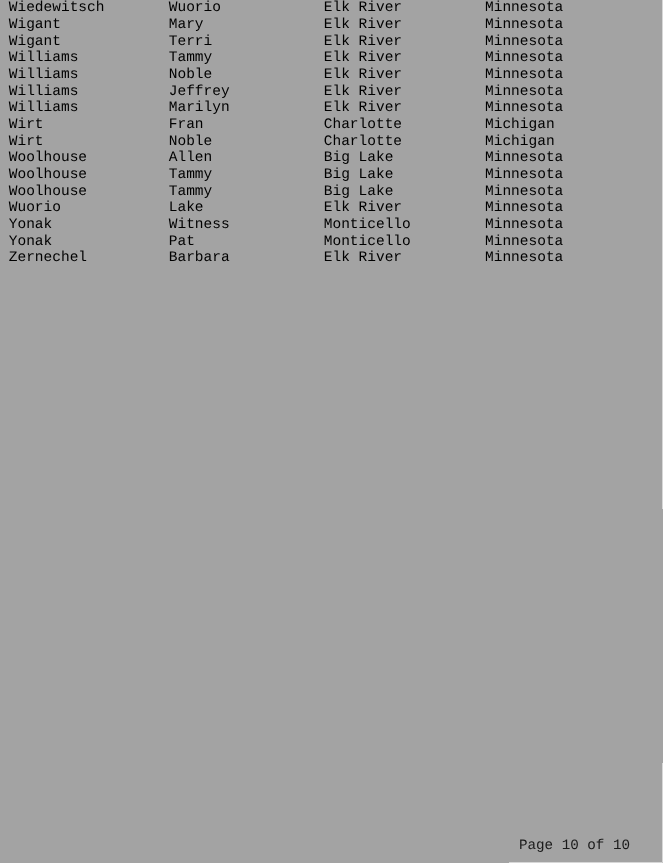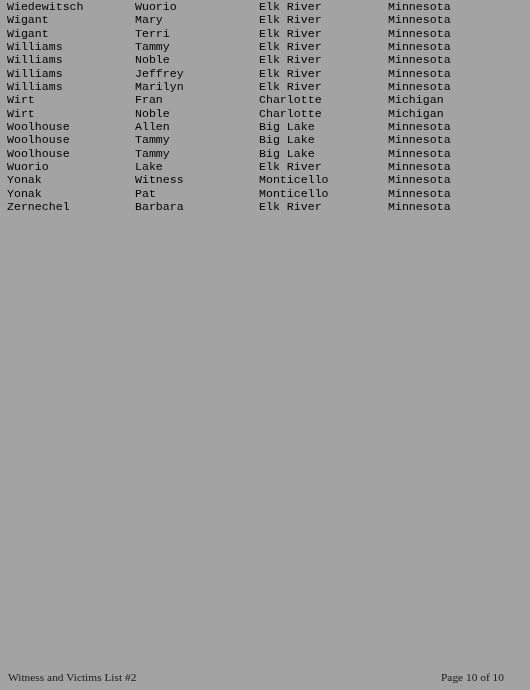--- a/index.html
+++ b/index.html
@@ -53,20 +53,21 @@
     position: absolute;
     left: 8px;
     top: 0;
     white-space: nowrap;
   }
   .footer-right {
     position: absolute;
     right: 26px;
     top: 0;
     white-space: nowrap;
+    font-family: Liberation Mono, monospace;
   }
 </style>
 </head>
 <body>
 
 <div class="page">
 
   <div class="records">
       <div class="record-row"><span class="cell col-last">Wiedewitsch</span><span class="cell col-first">Wuorio</span><span class="cell col-city">Elk River</span><span class="cell col-state">Minnesota</span></div>
       <div class="record-row"><span class="cell col-last">Wigant</span><span class="cell col-first">Mary</span><span class="cell col-city">Elk River</span><span class="cell col-state">Minnesota</span></div>
@@ -80,17 +81,16 @@
       <div class="record-row"><span class="cell col-last">Woolhouse</span><span class="cell col-first">Allen</span><span class="cell col-city">Big Lake</span><span class="cell col-state">Minnesota</span></div>
       <div class="record-row"><span class="cell col-last">Woolhouse</span><span class="cell col-first">Tammy</span><span class="cell col-city">Big Lake</span><span class="cell col-state">Minnesota</span></div>
       <div class="record-row"><span class="cell col-last">Woolhouse</span><span class="cell col-first">Tammy</span><span class="cell col-city">Big Lake</span><span class="cell col-state">Minnesota</span></div>
       <div class="record-row"><span class="cell col-last">Wuorio</span><span class="cell col-first">Lake</span><span class="cell col-city">Elk River</span><span class="cell col-state">Minnesota</span></div>
       <div class="record-row"><span class="cell col-last">Yonak</span><span class="cell col-first">Witness</span><span class="cell col-city">Monticello</span><span class="cell col-state">Minnesota</span></div>
       <div class="record-row"><span class="cell col-last">Yonak</span><span class="cell col-first">Pat</span><span class="cell col-city">Monticello</span><span class="cell col-state">Minnesota</span></div>
       <div class="record-row"><span class="cell col-last">Zernechel</span><span class="cell col-first">Barbara</span><span class="cell col-city">Elk River</span><span class="cell col-state">Minnesota</span></div>
     </div>
 
   <div class="footer">
-    <span class="footer-left">Witness and Victims List #2</span>
     <span class="footer-right">Page 10 of 10</span>
   </div>
 
 </div>
 
 </body></html>

